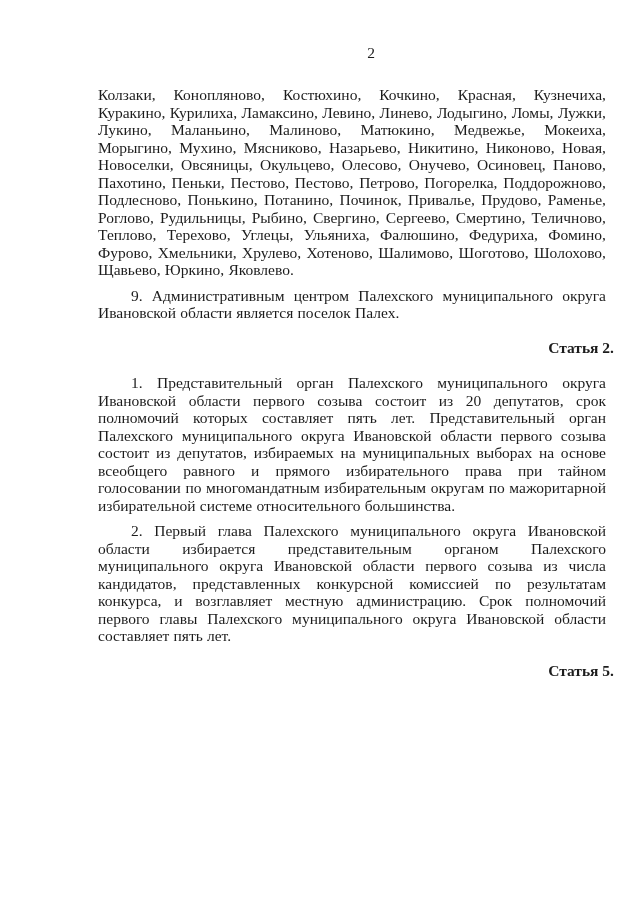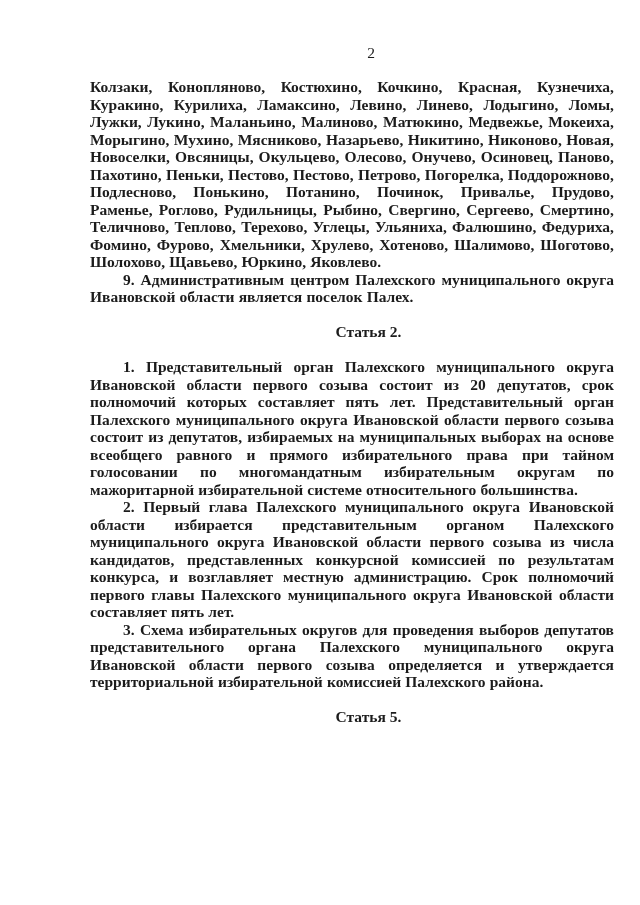--- a/index.html
+++ b/index.html
@@ -32,33 +32,32 @@
   }
   .content {
     position: absolute;
     top: 78px;
     left: 90px;
     width: 524px;
     font-size: 15.5px;
     line-height: 17.5px;
   }
   .para {
-    margin: 0;
+    margin: 8px;
     text-align: justify;
     word-spacing: 0.02em;
-    font-weight: bold;
   }
   .para.indent {
     text-indent: 33px;
   }
   .article-heading {
     margin: 17.5px 0 17.5px 0;
     text-indent: 33px;
     font-weight: bold;
-    text-align: center;
+    text-align: right;
   }
 </style>
 </head>
 <body>
 
 <div class="page">
 
   <div class="page-number">2</div>
 
   <div class="content">
@@ -67,19 +66,18 @@
 
     <p class="para indent">9. Административным центром Палехского муниципального округа Ивановской области является поселок Палех.</p>
 
 
     <p class="article-heading">Статья 2.</p>
 
     <p class="para indent">1. Представительный орган Палехского муниципального округа Ивановской области первого созыва состоит из 20 депутатов, срок полномочий которых составляет пять лет. Представительный орган Палехского муниципального округа Ивановской области первого созыва состоит из депутатов, избираемых на муниципальных выборах на основе всеобщего равного и прямого избирательного права при тайном голосовании по многомандатным избирательным округам по мажоритарной избирательной системе относительного большинства.</p>
 
     <p class="para indent">2. Первый глава Палехского муниципального округа Ивановской области избирается представительным органом Палехского муниципального округа Ивановской области первого созыва из числа кандидатов, представленных конкурсной комиссией по результатам конкурса, и возглавляет местную администрацию. Срок полномочий первого главы Палехского муниципального округа Ивановской области составляет пять лет.</p>
 
-    <p class="para indent">3. Схема избирательных округов для проведения выборов депутатов представительного органа Палехского муниципального округа Ивановской области первого созыва определяется и утверждается территориальной избирательной комиссией Палехского района.</p>
 
     <p class="article-heading">Статья 5.</p>
 
 
   </div>
 </div>
 
 </body></html>

